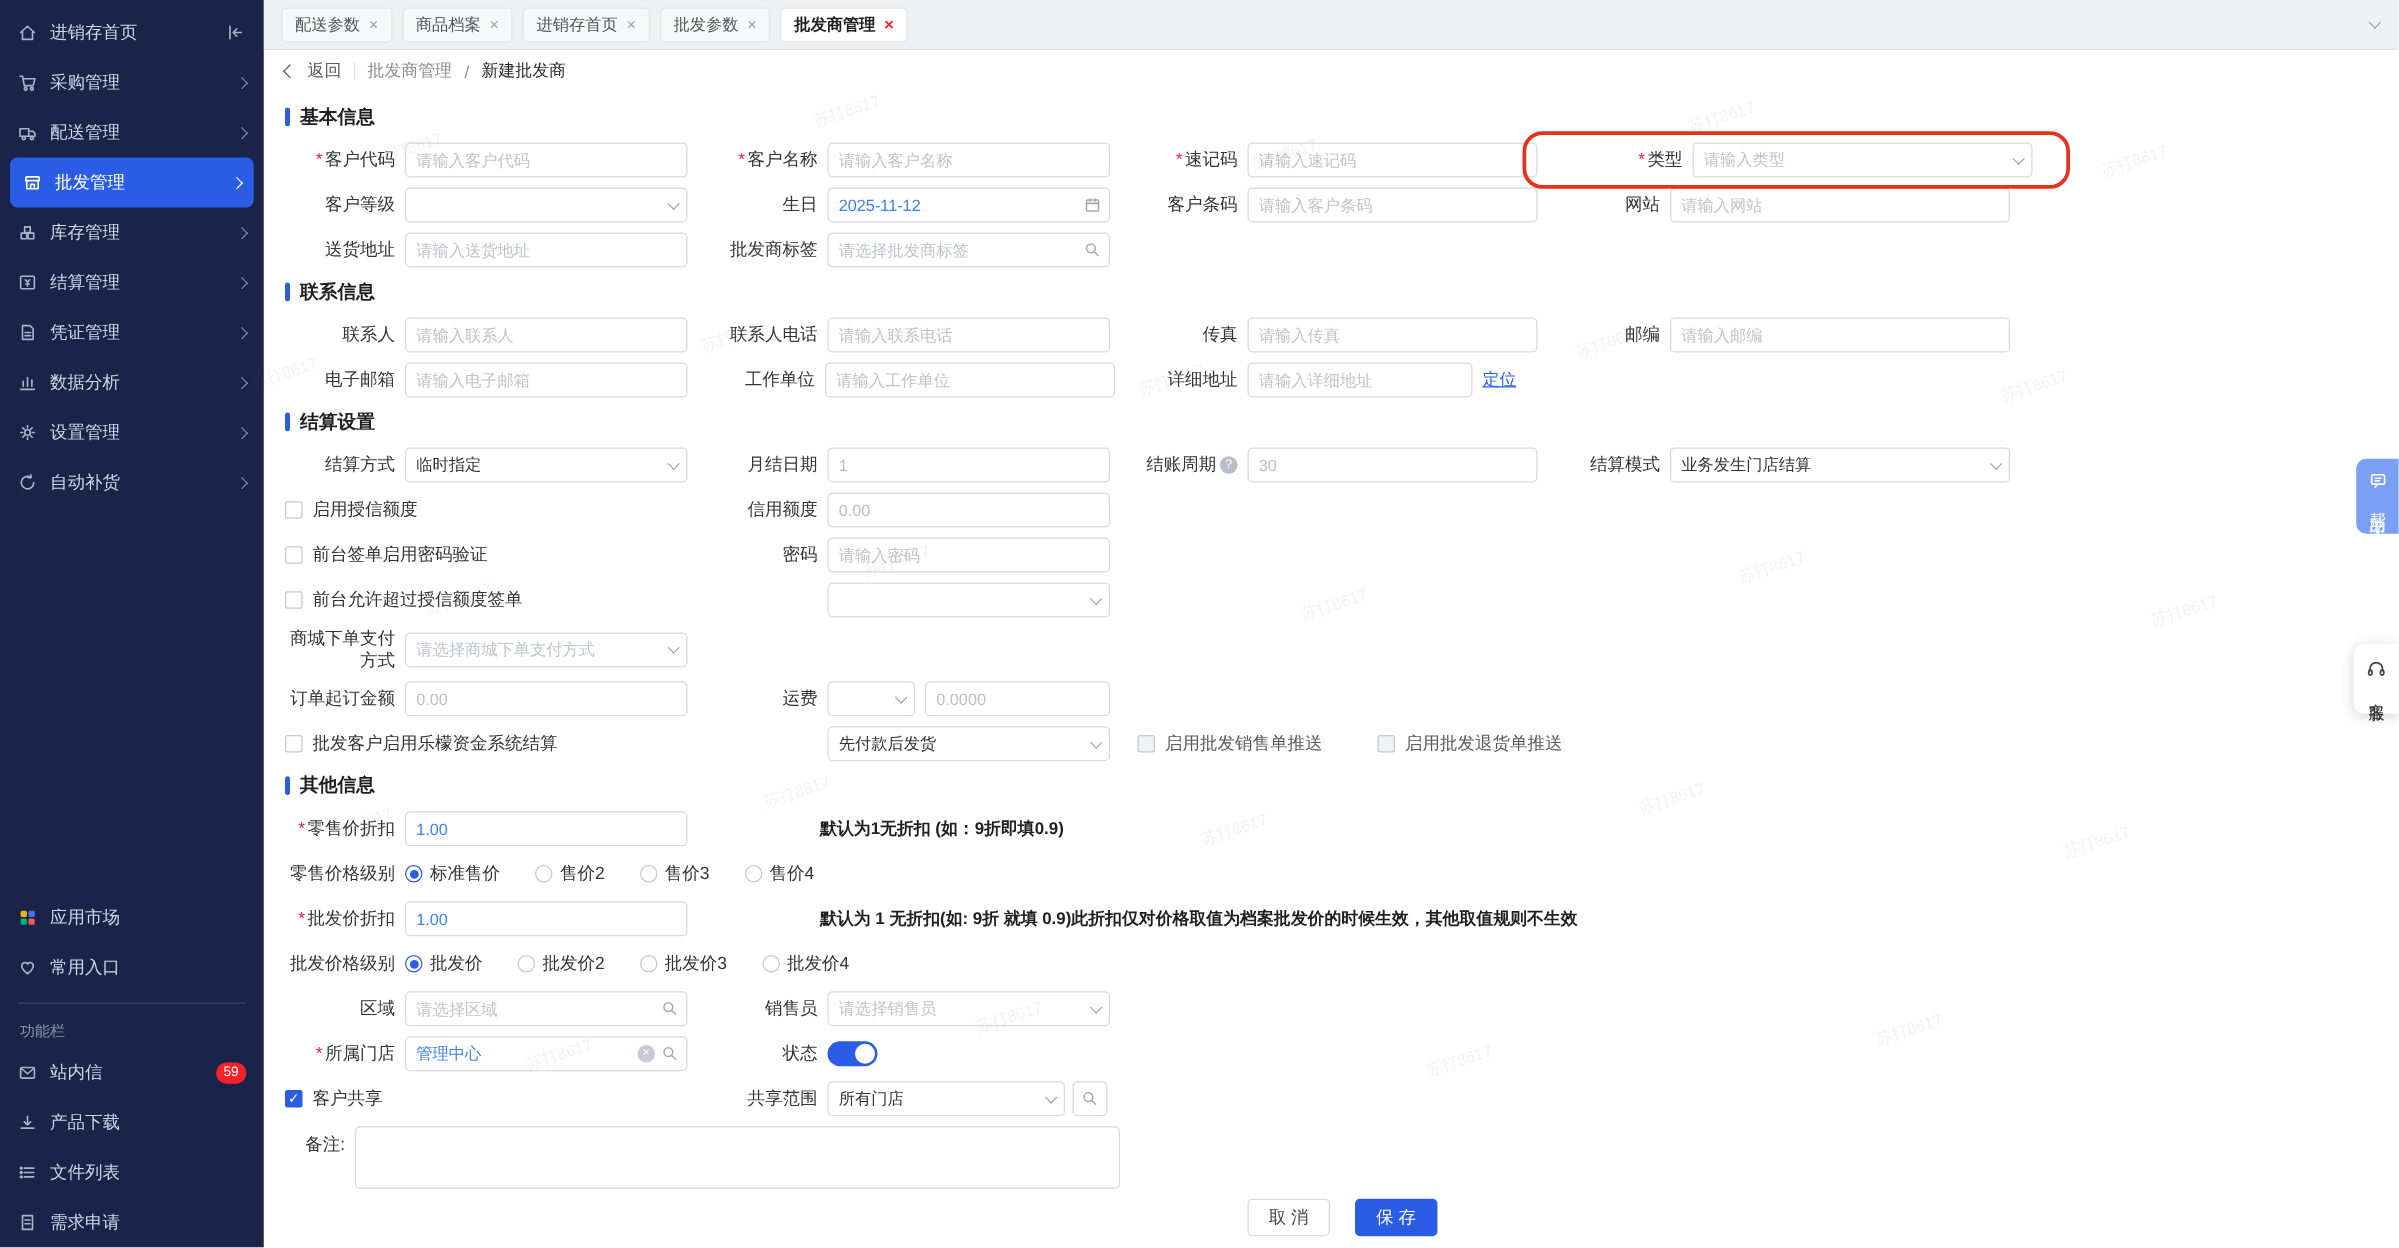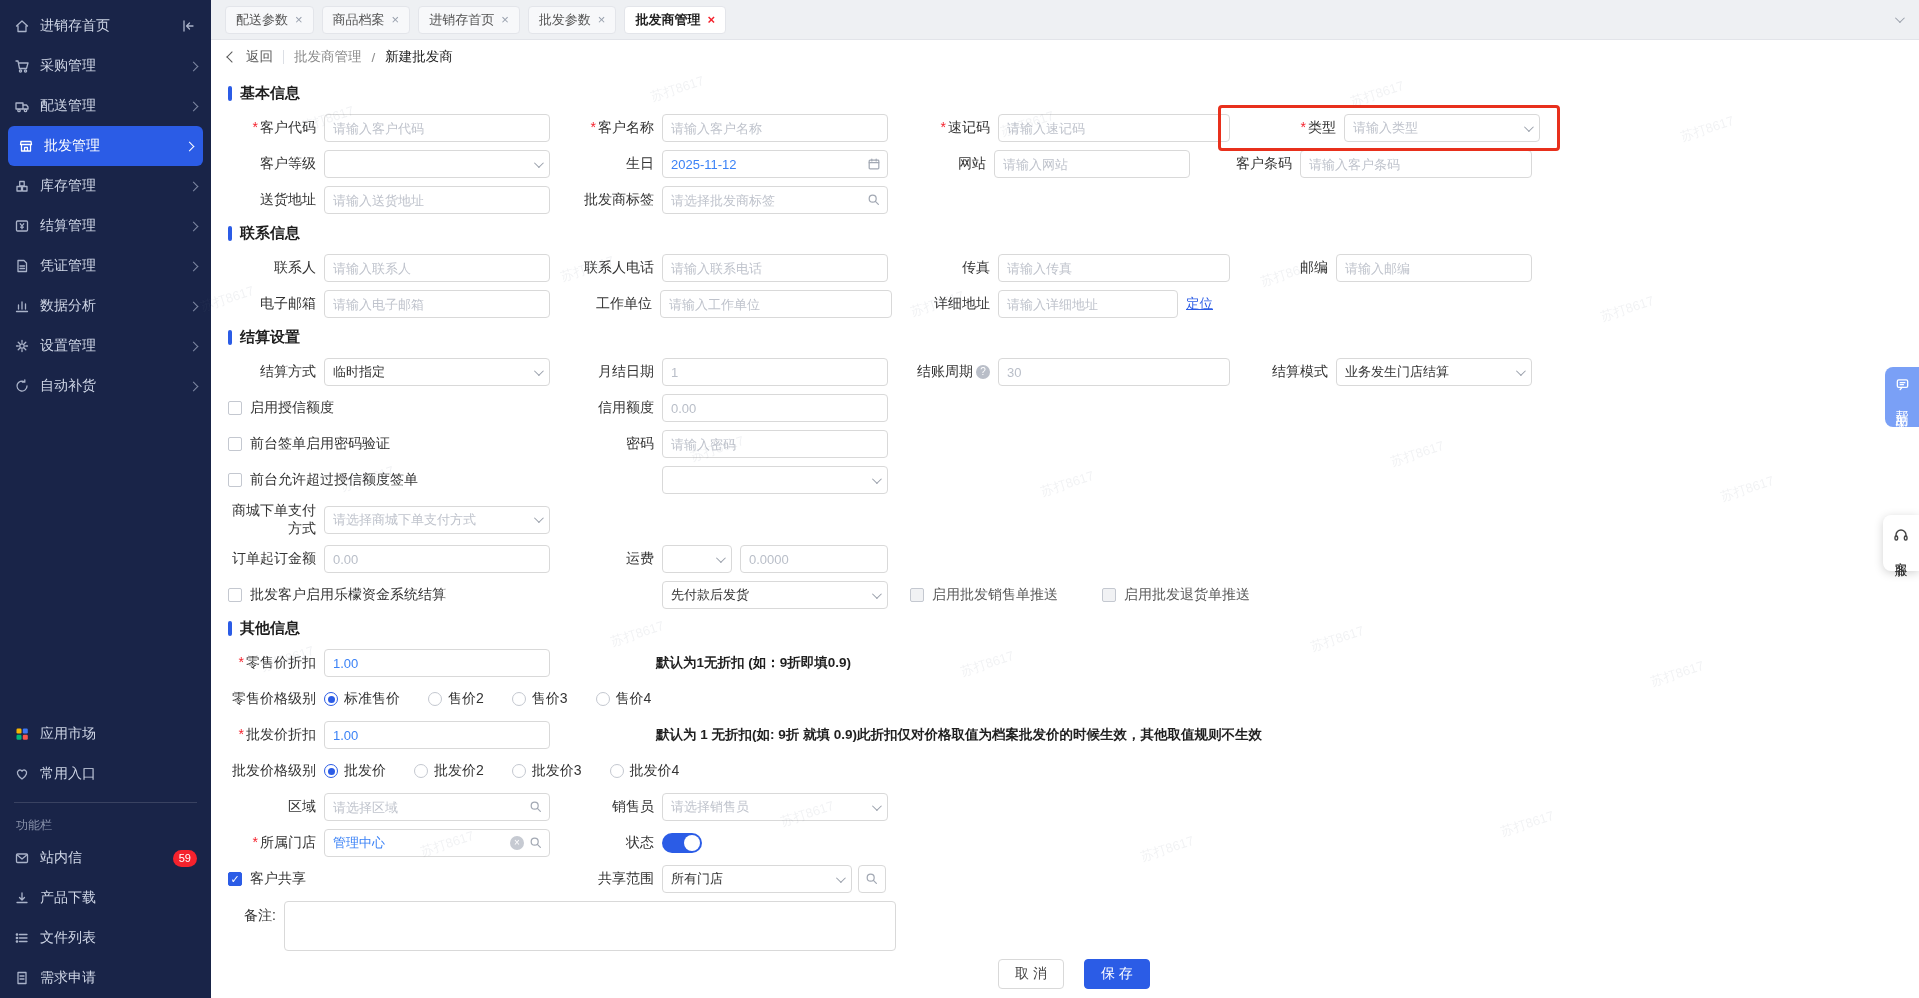--- a/index.html
+++ b/index.html
@@ -39,21 +39,21 @@
 
   .sec-title{display:flex;align-items:center;gap:8px;margin:10px 0 12px;font-size:15px;font-weight:bold;color:#1f1f1f;height:18px}
   .sec-bar{width:4px;height:15px;background:#2b5ce6;border-radius:2px}
 
   .row{display:flex;align-items:center;margin-bottom:8px;min-height:28px}
   .cell{display:flex;align-items:center;flex:none}
   .lbl{font-size:14px;color:#333;text-align:right;padding-right:8px;line-height:1.25;flex:none}
   .c1>.lbl{width:96px}.c1>.ctrl{width:226px}
   .c2>.lbl{width:112px}.c2>.ctrl{width:226px}
   .c3>.lbl{width:110px}.c3>.ctrl{width:232px}
-  .c4>.lbl{width:106px}.c4>.ctrl{width:196px}
+  .c4>.lbl{width:106px}.c4>.ctrl{width:272px}
   .ctrl{position:relative;display:flex;align-items:center;flex:none}
   .inp{width:100%;height:28px;border:1px solid #d9d9d9;border-radius:4px;padding:0 8px;font-size:13px;color:#3b82f6;outline:none;background:#fff;font-family:inherit}
   .inp::placeholder{color:#bfc3cc}
   .inp.muted{color:#b9bec8}
   .with-icon .inp{padding-right:26px}
   .with-2icon .inp{padding-right:44px}
   .sfx{position:absolute;right:7px;display:flex;align-items:center;gap:5px}
   .sfx svg{width:14px;height:14px;stroke:#a2a8b3;fill:none;stroke-width:1.4;stroke-linecap:round}
   .clr{width:14px;height:14px;border-radius:50%;background:#c6cad2;color:#fff;font-size:10px;display:flex;align-items:center;justify-content:center;line-height:1;cursor:pointer}
   .sel{width:100%;height:28px;border:1px solid #d9d9d9;border-radius:4px;display:flex;align-items:center;justify-content:space-between;padding:0 8px;font-size:13px;background:#fff;cursor:pointer}
@@ -80,21 +80,21 @@
   textarea.remark{width:612px;height:50px;border:1px solid #d9d9d9;border-radius:4px;resize:none;padding:6px 8px;font-size:13px;font-family:inherit;outline:none}
   .lbl-remark{width:56px;font-size:14px;text-align:right;padding-right:8px;flex:none}
   .sq-btn{width:28px;height:28px;border:1px solid #d9d9d9;border-radius:4px;display:flex;align-items:center;justify-content:center;margin-left:6px;cursor:pointer;background:#fff;flex:none}
   .sq-btn svg{width:14px;height:14px;stroke:#a2a8b3;fill:none;stroke-width:1.4;stroke-linecap:round}
 
   .footer{display:flex;gap:20px;margin:4px 0 0 770px}
   .btn{height:30px;min-width:62px;padding:0 16px;border-radius:4px;font-size:14px;display:flex;align-items:center;justify-content:center;cursor:pointer;white-space:nowrap}
   .btn.ghost{border:1px solid #d9d9d9;background:#fff;color:#444}
   .btn.primary{background:#2b5ce6;color:#fff;border:1px solid #2b5ce6}
 
-  .annotated{border:3px solid #e8301c;border-radius:4px;padding:6px 17px;margin:-9px -12px;position:relative;z-index:2}
+  .annotated{border:3px solid #e8301c;border-radius:16px;padding:6px 27px;margin:-9px -12px;position:relative;z-index:2}
 
   .wm-layer{position:absolute;inset:0;pointer-events:none;z-index:30;overflow:hidden}
   .wm{position:absolute;transform:rotate(-18deg);font-size:13px;color:rgba(100,110,135,.09);white-space:nowrap}
 
   .float-help{position:absolute;right:0;top:367px;width:34px;background:#7aa0f6;border-radius:8px 0 0 8px;color:#fff;display:flex;flex-direction:column;align-items:center;padding:10px 0 12px;gap:7px;z-index:40;cursor:pointer}
   .float-help svg{width:15px;height:15px;stroke:#fff;fill:none;stroke-width:1.4;stroke-linecap:round;stroke-linejoin:round}
   .vtext{writing-mode:vertical-rl;text-orientation:upright;font-size:13px;letter-spacing:4px;line-height:1}
   .float-svc{position:absolute;right:0;top:515px;width:36px;background:#fff;border-radius:8px 0 0 8px;box-shadow:0 2px 10px rgba(0,0,0,.18);display:flex;flex-direction:column;align-items:center;padding:12px 0;gap:8px;z-index:40;color:#333;cursor:pointer}
   .float-svc svg{width:16px;height:16px;stroke:#444;fill:none;stroke-width:1.4;stroke-linecap:round;stroke-linejoin:round}
 </style>
@@ -327,30 +327,30 @@
         <div class="ctrl with-icon">
           <input class="inp" value="2025-11-12" style="">
           <span class="sfx">
               <svg viewBox="0 0 16 16">
                 <rect x="2.5" y="3.5" width="11" height="10" rx="1"></rect>
                 <path d="M2.5 6.5 H13.5 M5.5 2.5 V4.5 M10.5 2.5 V4.5"></path>
               </svg>
             </span>
         </div>
       </div>
+      <div class="cell c3">
+        <label class="lbl"><span>客户条码</span></label>
+        <div class="ctrl">
+            <input class="inp" placeholder="请输入客户条码" style="">
+          </div>
+      </div>
       <div class="cell c4">
         <label class="lbl"><span>网站</span></label>
         <div class="ctrl">
             <input class="inp" placeholder="请输入网站" style="">
-          </div>
-      </div>
-      <div class="cell c3">
-        <label class="lbl"><span>客户条码</span></label>
-        <div class="ctrl">
-            <input class="inp" placeholder="请输入客户条码" style="">
           </div>
       </div>
     </div>
 
     <div class="row">
       <div class="cell c1">
         <label class="lbl"><span>送货地址</span></label>
         <div class="ctrl">
             <input class="inp" placeholder="请输入送货地址" style="">
           </div>

